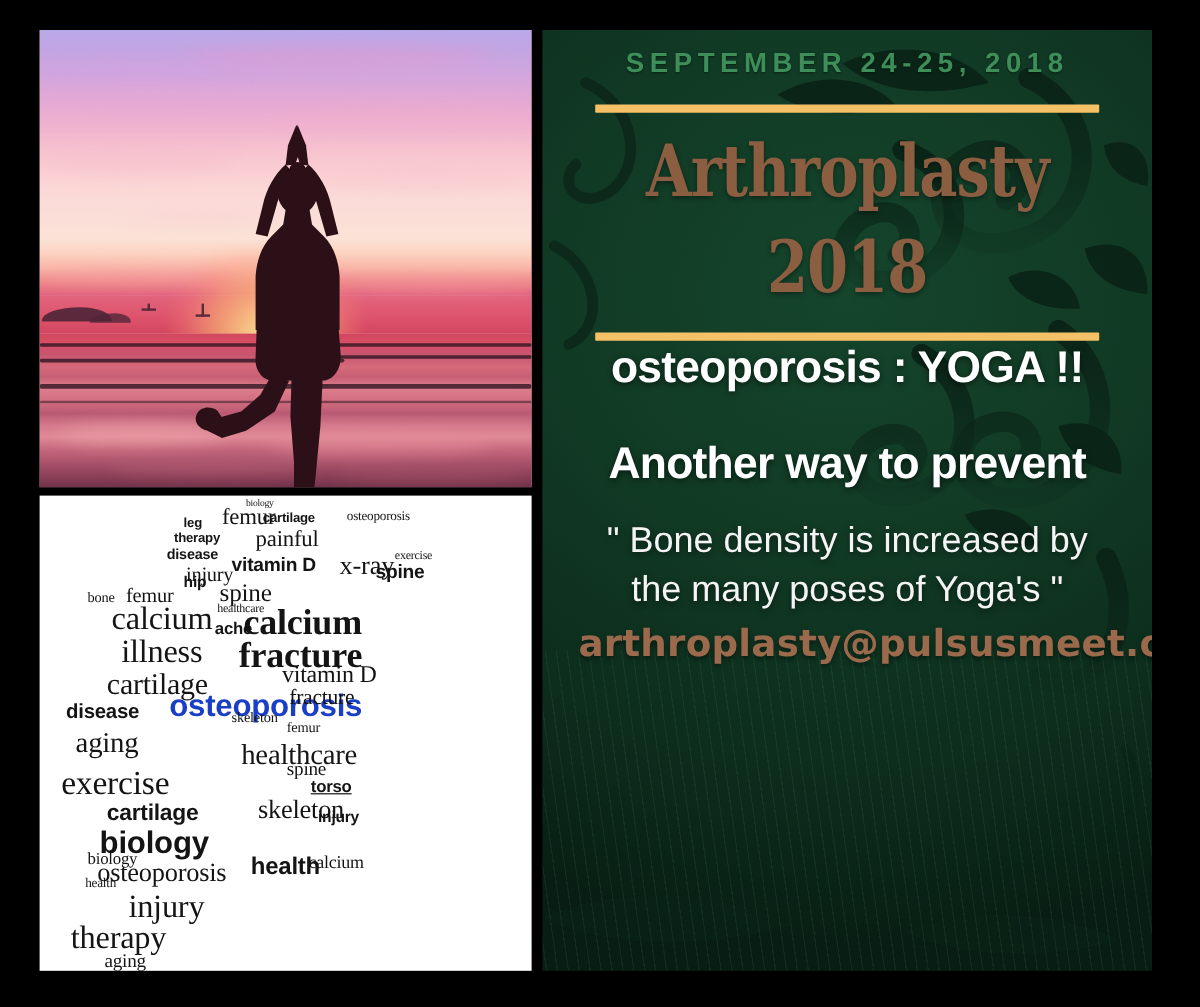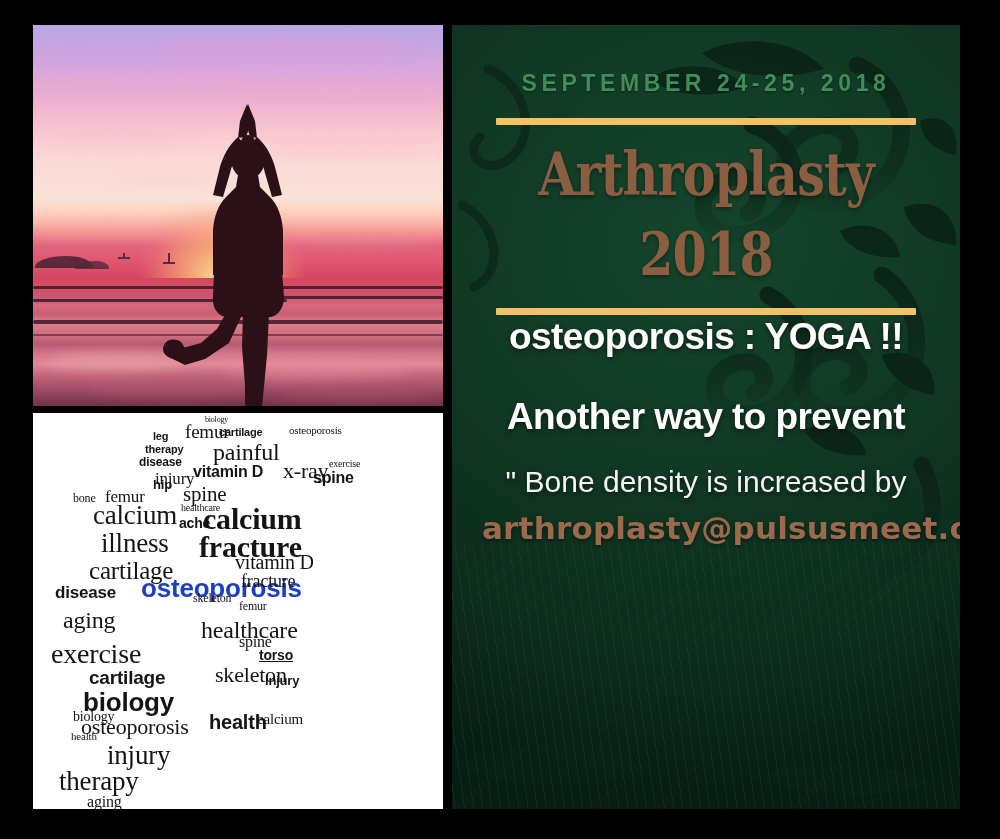--- a/index.html
+++ b/index.html
@@ -168,21 +168,21 @@
     position:absolute; left:0; bottom:0; width:100%; height:34%;
     opacity:.16;
     background:repeating-linear-gradient(82deg,
       transparent 0 3px, #3c7d54 3px 4px, transparent 4px 9px);
     filter:blur(.6px);
   }
 
   .rp-inner {
     position:absolute;
     left:0; top:0; width:100%; height:100%;
-    padding:43px 30px 0 30px;
+    padding:12px 30px 0 30px;
     text-align:center;
   }
 
   .date-line {
     color:#3E8E5A;
     font-weight:700;
     font-size:23px;
     letter-spacing:4.6px;
     line-height:1.33;
     text-transform:uppercase;
@@ -333,21 +333,21 @@
 
     <div class="wordcloud">
       <div id="wc-host" style="position:absolute;inset:0;">
           <span class="wc-word wc-sans" style="left: 120px; top: 18px; font-size: 11px; font-weight: 700;">leg</span>
           <span class="wc-word" style="left: 152px; top: 10px; font-size: 19px; font-weight: 400;">femur</span>
           <span class="wc-word wc-sans" style="left: 112px; top: 31px; font-size: 11px; font-weight: 700;">therapy</span>
           <span class="wc-word wc-sans" style="left: 106px; top: 44px; font-size: 12px; font-weight: 700;">disease</span>
           <span class="wc-word" style="left: 122px; top: 58px; font-size: 17px; font-weight: 400;">injury</span>
           <span class="wc-word" style="left: 172px; top: 3px; font-size: 8px; font-weight: 400;">biology</span>
           <span class="wc-word wc-sans" style="left: 186px; top: 14px; font-size: 11px; font-weight: 700;">cartilage</span>
-          <span class="wc-word" style="left: 180px; top: 28px; font-size: 24px; font-weight: 400;">painful</span>
+          <span class="wc-word" style="left: 180px; top: 28px; font-size: 19px; font-weight: 400;">painful</span>
           <span class="wc-word wc-sans" style="left: 160px; top: 52px; font-size: 16px; font-weight: 700;">vitamin D</span>
           <span class="wc-word" style="left: 150px; top: 72px; font-size: 21px; font-weight: 400;">spine</span>
           <span class="wc-word" style="left: 60px; top: 90px; font-size: 27px; font-weight: 400;">calcium</span>
           <span class="wc-word" style="left: 68px; top: 118px; font-size: 27px; font-weight: 400;">illness</span>
           <span class="wc-word" style="left: 56px; top: 146px; font-size: 25px; font-weight: 400;">cartilage</span>
           <span class="wc-word" style="left: 170px; top: 92px; font-size: 30px; font-weight: 700;">calcium</span>
           <span class="wc-word" style="left: 166px; top: 120px; font-size: 30px; font-weight: 700;">fracture</span>
           <span class="wc-word" style="left: 72px; top: 76px; font-size: 17px; font-weight: 400;">femur</span>
           <span class="wc-word" style="left: 40px; top: 80px; font-size: 12px; font-weight: 400;">bone</span>
           <span class="wc-word wc-sans" style="left: 120px; top: 66px; font-size: 13px; font-weight: 700;">hip</span>
@@ -435,19 +435,20 @@
 
       <div class="event-title">Arthroplasty</div>
       <div class="event-title">2018</div>
 
       <div class="rule bottom"></div>
 
       <div class="headline" style="margin-top:0;">osteoporosis : YOGA !!</div>
       <div class="headline">Another way to prevent</div>
 
       <div class="quote">" Bone density is increased by</div>
+      <div class="quote" style="margin-top:0;">the many poses of Yoga's "</div>
 
       <div class="contact-email">arthroplasty@pulsusmeet.org</div>
 
     </div>
   </div>
 
 </div>
 
 </body></html>

